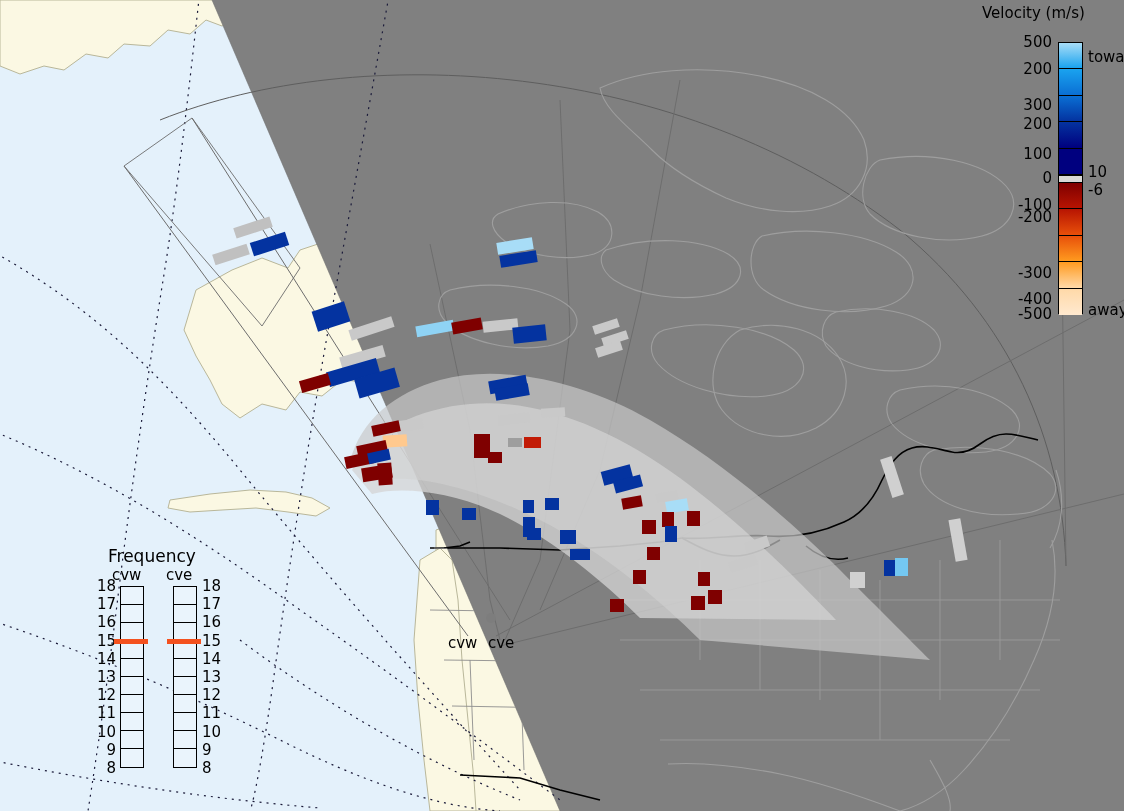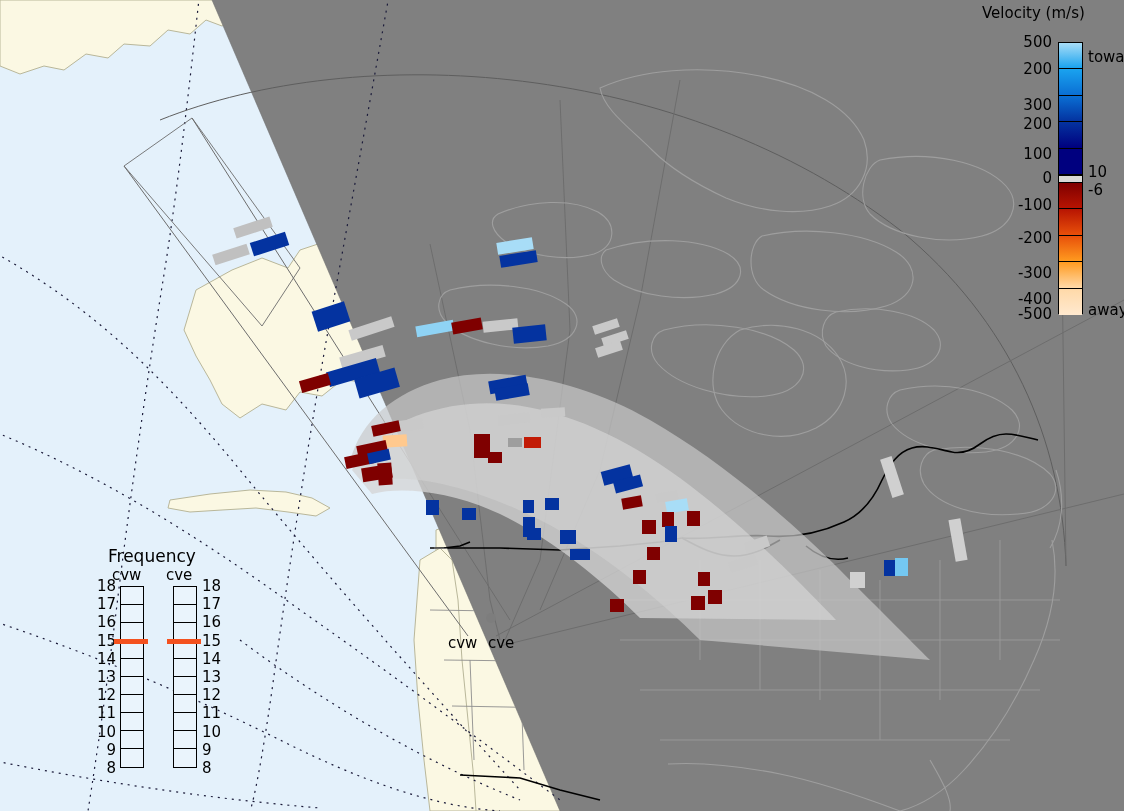--- a/index.html
+++ b/index.html
@@ -288,21 +288,21 @@
   <div id="cbar-wrap">
     <div id="cbar-title">Velocity (m/s)</div>
     <div id="cbar-leftcol">
         <div class="cb-left-lab" style="top: 31px;">500</div>
         <div class="cb-left-lab" style="top: 58.2px;">200</div>
         <div class="cb-left-lab" style="top: 94px;">300</div>
         <div class="cb-left-lab" style="top: 112.6px;">200</div>
         <div class="cb-left-lab" style="top: 143px;">100</div>
         <div class="cb-left-lab" style="top: 167px;">0</div>
         <div class="cb-left-lab" style="top: 194.2px;">-100</div>
-        <div class="cb-left-lab" style="top: 227px; text-align: right;">-200</div>
+        <div class="cb-left-lab" style="top: 206px; text-align: right;">-200</div>
         <div class="cb-left-lab" style="top: 262px;">-300</div>
         <div class="cb-left-lab" style="top: 275.8px; margin-top: 12px;">-400</div>
         <div class="cb-left-lab" style="top: 303px;">-500</div>
       </div>
     <div id="cbar">
         <div class="seg" style="height: 26.4px; background: linear-gradient(rgb(168, 221, 247), rgb(26, 163, 239));"></div>
         <div class="seg" style="height: 26.4px; background: linear-gradient(rgb(26, 163, 239), rgb(10, 111, 212));"></div>
         <div class="seg" style="height: 26.4px; background: linear-gradient(rgb(10, 111, 212), rgb(4, 51, 160));"></div>
         <div class="seg" style="height: 26.4px; background: linear-gradient(rgb(4, 51, 160), rgb(0, 0, 127));"></div>
         <div class="seg" style="height: 26.4px; background: linear-gradient(rgb(0, 0, 127), rgb(0, 0, 127));"></div>

